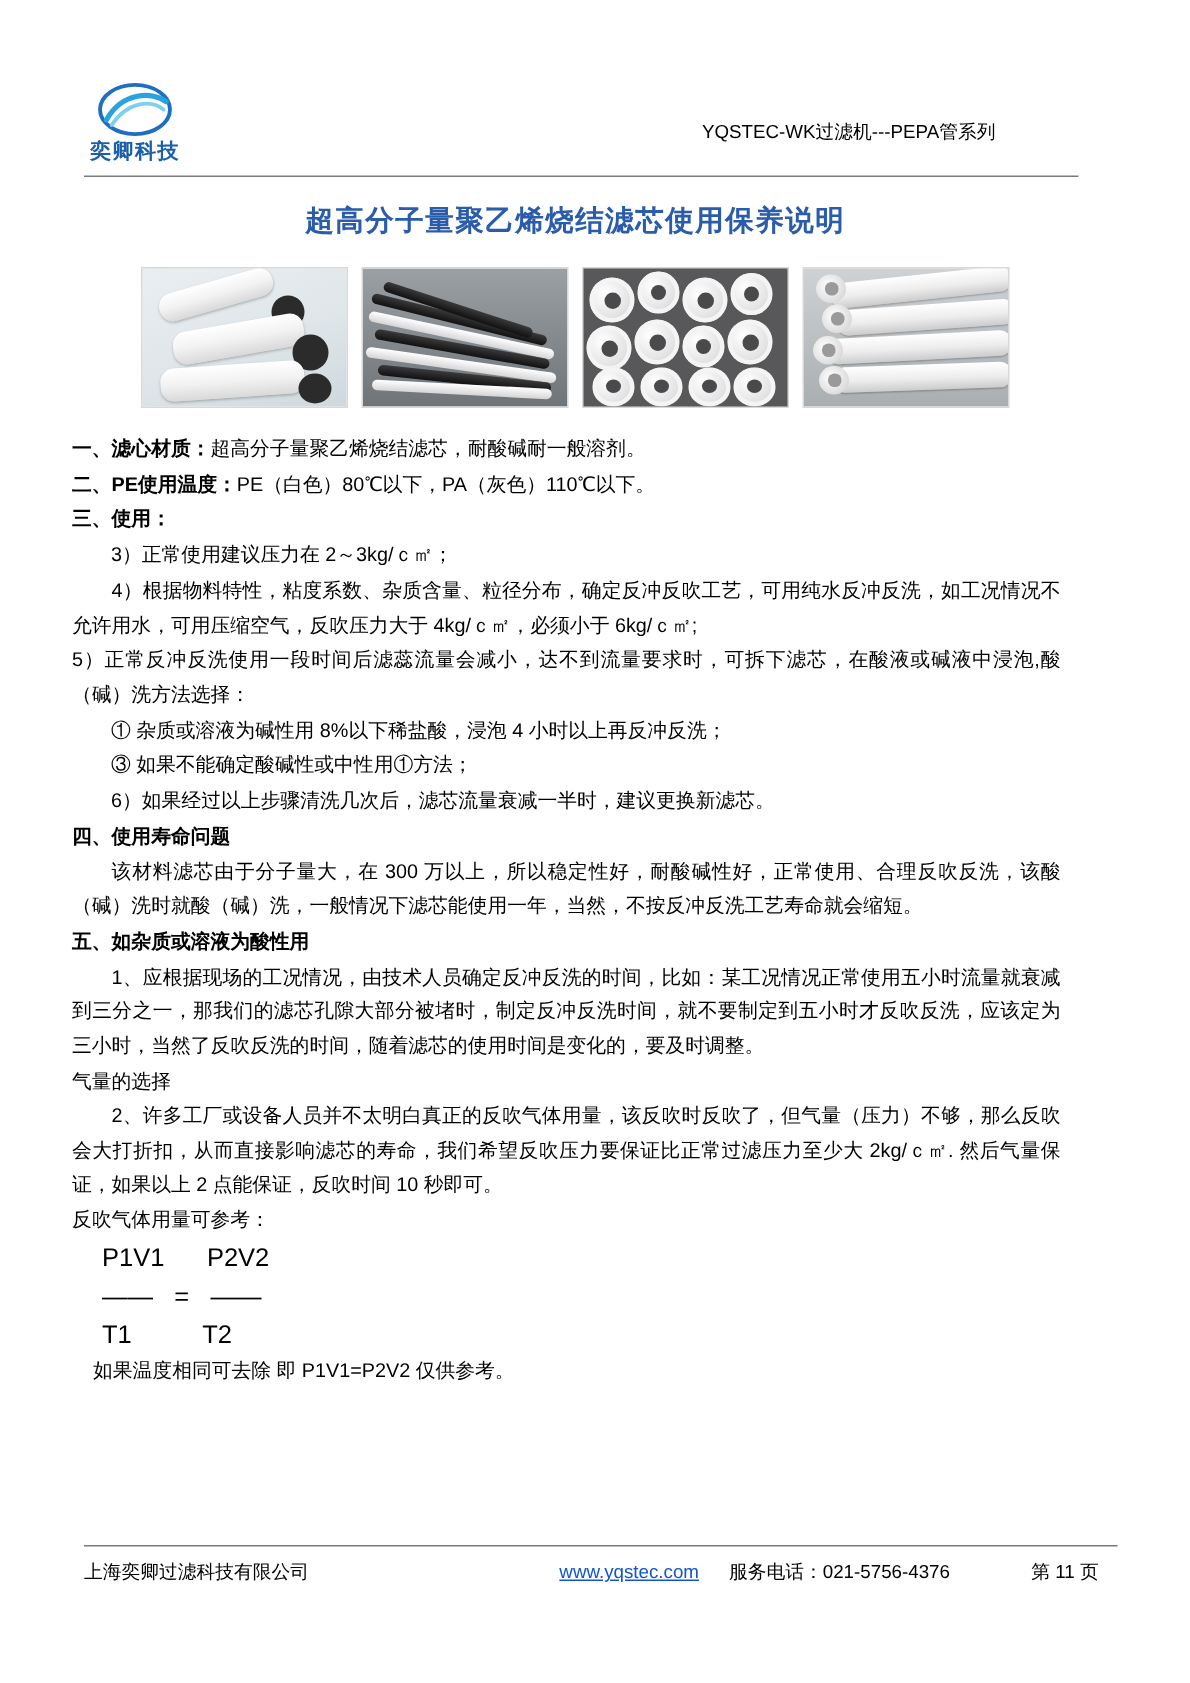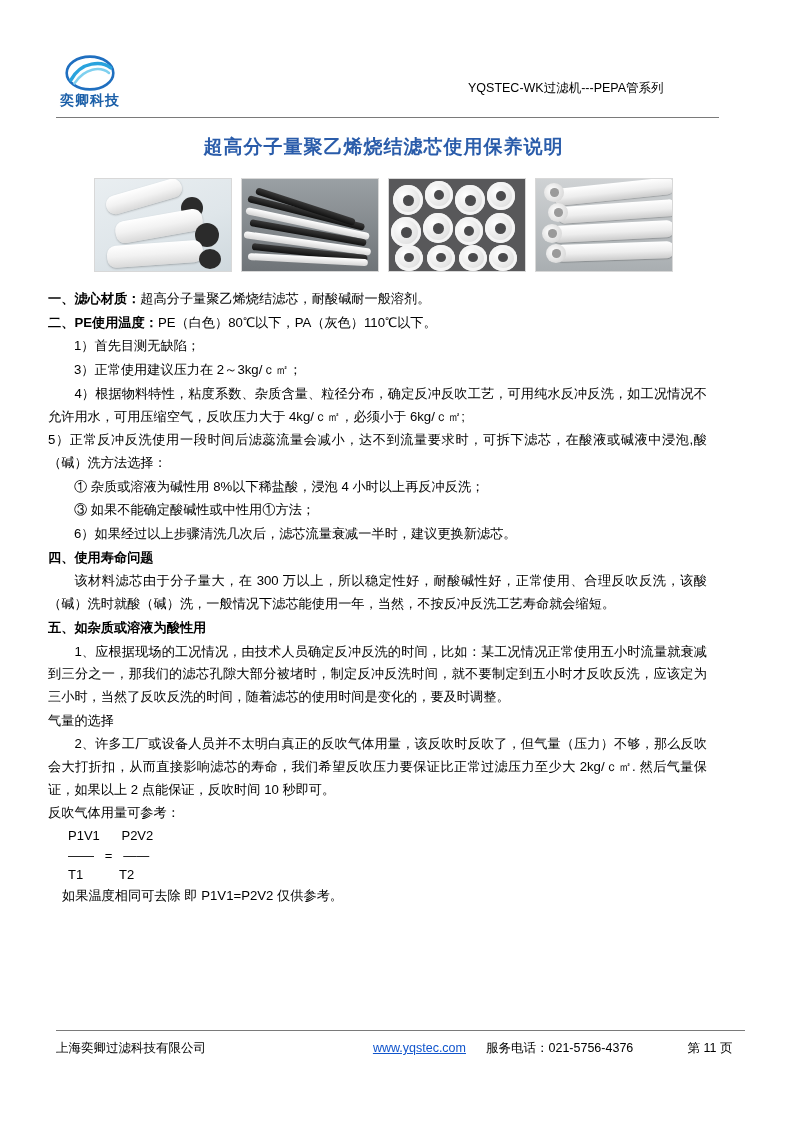--- a/index.html
+++ b/index.html
@@ -174,21 +174,21 @@
     font-weight: bold;
   }
   .indent1 { text-indent: 2em; }
   .indent-half { padding-left: 14px; }
   .indent-item { padding-left: 26px; }
   .just { text-align: justify; }
 
   
   .formula {
     padding-left: 20px;
-    font-size: 13px;
+    font-size: 17px;
     line-height: 1.5;
   }
   .formula .row { display: block; white-space: pre; }
   .frac-line { letter-spacing: 0px; }
 
   
   .footer-rule {
     position: absolute;
     left: 56px;
     right: 48px;
@@ -302,22 +302,22 @@
     </div>
 
   </div>
 
   <div class="body">
 
     <p><span class="b-head">一、滤心材质：</span><span>超高分子量聚乙烯烧结滤芯，耐酸碱耐一般溶剂。</span></p>
 
     <p><span class="b-head">二、PE使用温度：</span><span>PE（白色）80℃以下，PA（灰色）110℃以下。</span></p>
 
-
-    <p class="indent-item">1）首先目测无缺陷；</p>
+    <p class="b-head">三、使用：</p>
+
     <p class="indent-item">3）正常使用建议压力在 2～3kg/ｃ㎡；</p>
     <p class="indent1 just">4）根据物料特性，粘度系数、杂质含量、粒径分布，确定反冲反吹工艺，可用纯水反冲反洗，如工况情况不允许用水，可用压缩空气，反吹压力大于 4kg/ｃ㎡，必须小于 6kg/ｃ㎡;</p>
     <p class="just">5）正常反冲反洗使用一段时间后滤蕊流量会减小，达不到流量要求时，可拆下滤芯，在酸液或碱液中浸泡,酸（碱）洗方法选择：</p>
     <p class="indent-item">① 杂质或溶液为碱性用 8%以下稀盐酸，浸泡 4 小时以上再反冲反洗；</p>
     <p class="indent-item">③ 如果不能确定酸碱性或中性用①方法；</p>
     <p class="indent-item">6）如果经过以上步骤清洗几次后，滤芯流量衰减一半时，建议更换新滤芯。</p>
 
     <p class="b-head">四、使用寿命问题</p>
     <p class="indent1 just">该材料滤芯由于分子量大，在 300 万以上，所以稳定性好，耐酸碱性好，正常使用、合理反吹反洗，该酸（碱）洗时就酸（碱）洗，一般情况下滤芯能使用一年，当然，不按反冲反洗工艺寿命就会缩短。</p>
 

